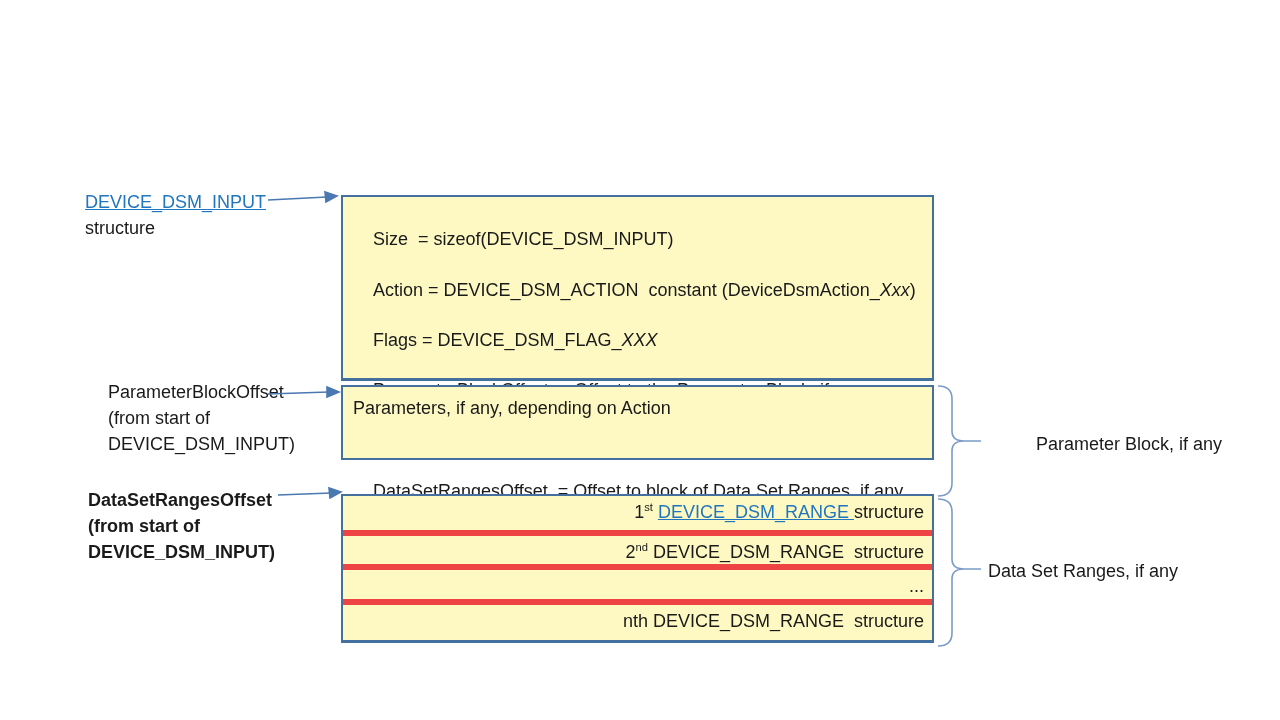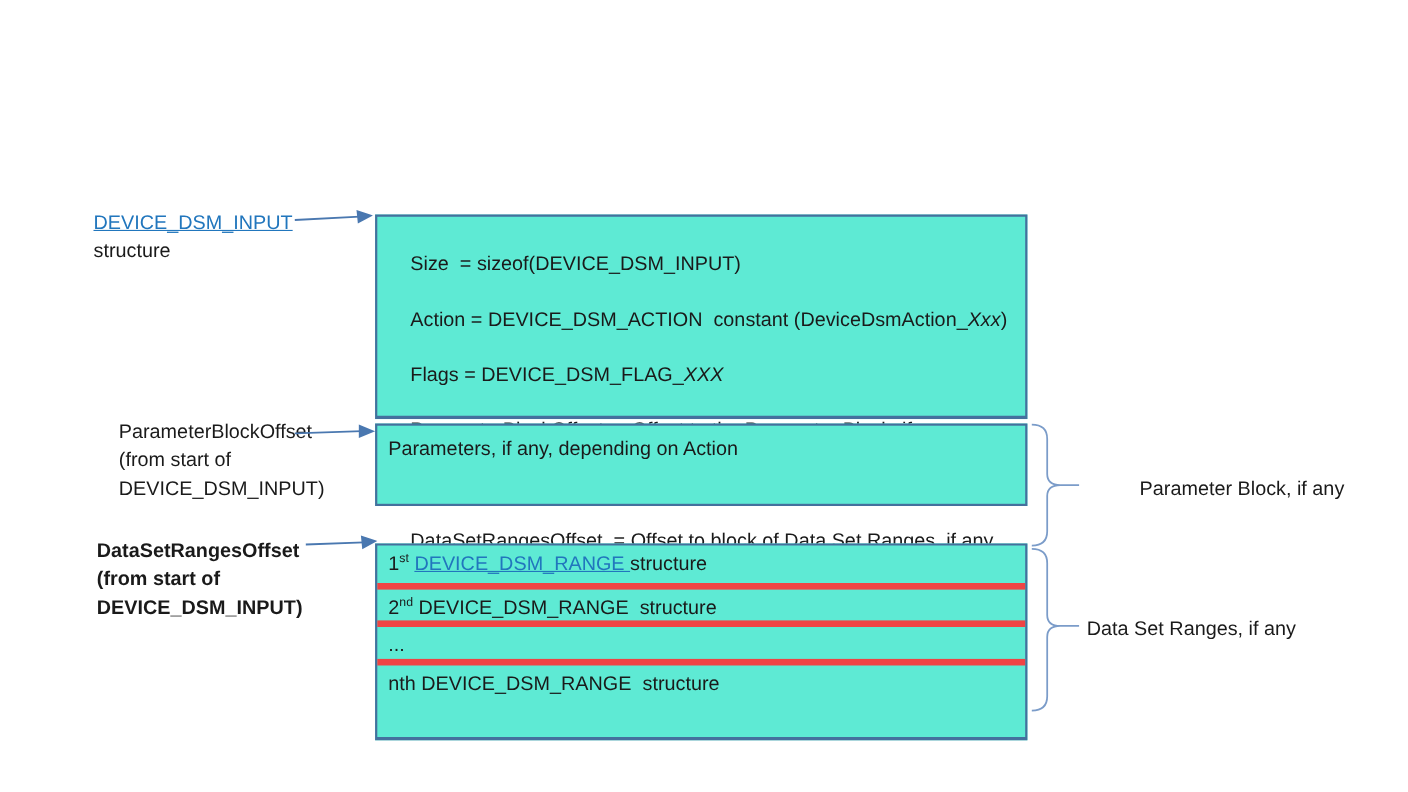--- a/index.html
+++ b/index.html
@@ -10,26 +10,26 @@
   .title{
     position:absolute;left:0;top:90px;width:1280px;text-align:center;
     font-size:27px;line-height:34px;white-space:pre;
   }
   .link{color:#2176bd;text-decoration:underline;cursor:pointer;}
   .lbl{position:absolute;font-size:18px;line-height:26px;white-space:pre;}
   .lbl-input{left:85px;top:189px;}
   .lbl-param{left:88px;top:379px;margin-left:20px;}
   .lbl-ranges{left:88px;top:487px;font-weight:bold;}
   .box{position:absolute;left:341px;width:593px;box-sizing:border-box;
-       border:2px solid #44709d;background:#5eead4;font-size:18px;}
+       border:2px solid #44709d;background:#fef9c3;font-size:18px;}
   .box-header{top:195px;height:186px;border-bottom-width:3px;
               padding:5px 8px 0 10px;line-height:25.2px;white-space:pre-wrap;}
   .box-params{top:385px;height:75px;padding:9px 8px 0 10px;line-height:25px;white-space:pre-wrap;}
-  .box-ranges{top:494px;height:179px;border-bottom-width:3px;
-              display:flex;flex-direction:column;}
+  .box-ranges{top:494px;height:149px;border-bottom-width:3px;
+              display:flex;flex-direction:column;text-align:right;}
   .rrow{box-sizing:border-box;padding:4px 8px 0 10px;line-height:25px;white-space:pre-wrap;}
   .rrow + .rrow{border-top:6px solid #ef4444;}
   .rrow-1{height:34px;}
   .rrow-2{height:34px;}
   .rrow-3{height:35px;}
   .rrow-4{height:41px;}
   sup{font-size:0.62em;vertical-align:super;line-height:0;}
   .ital{font-style:italic;}
   .rlabel{position:absolute;font-size:18px;line-height:24px;white-space:pre;}
   .rlabel-param{left:988px;top:432px;margin-left:48px;}

